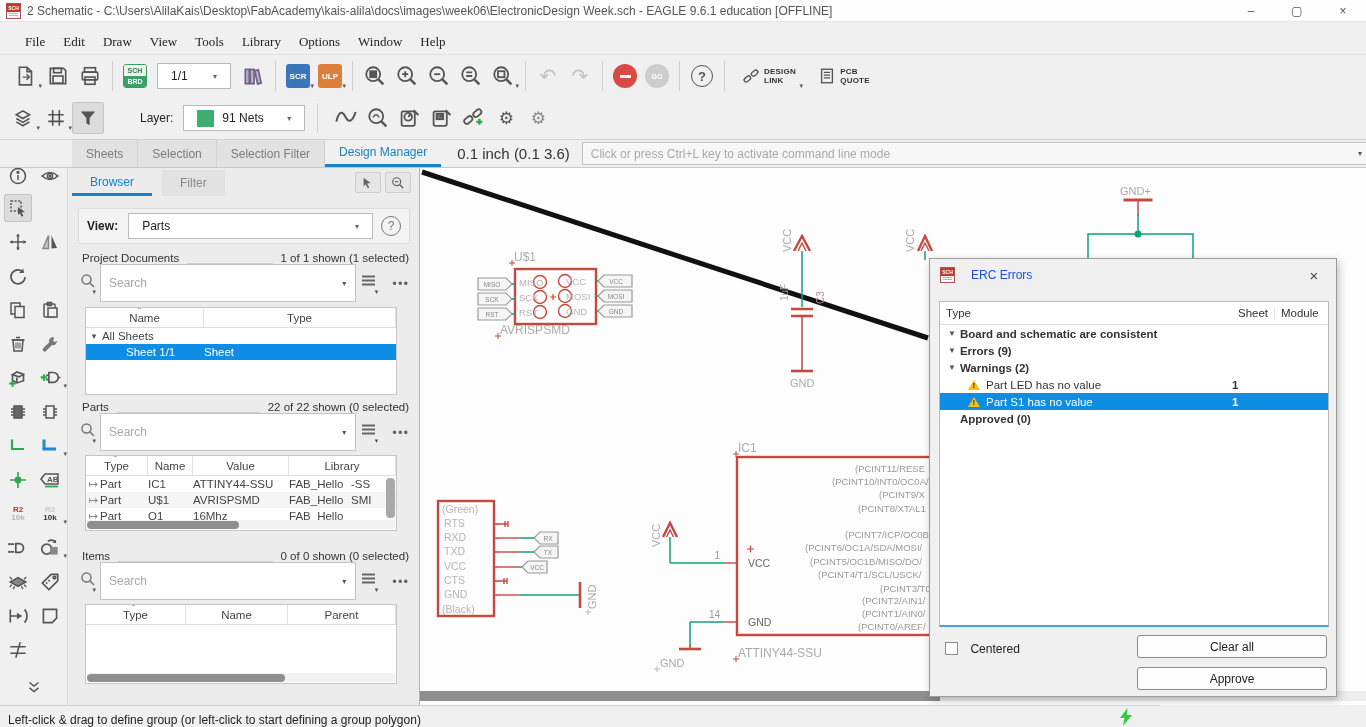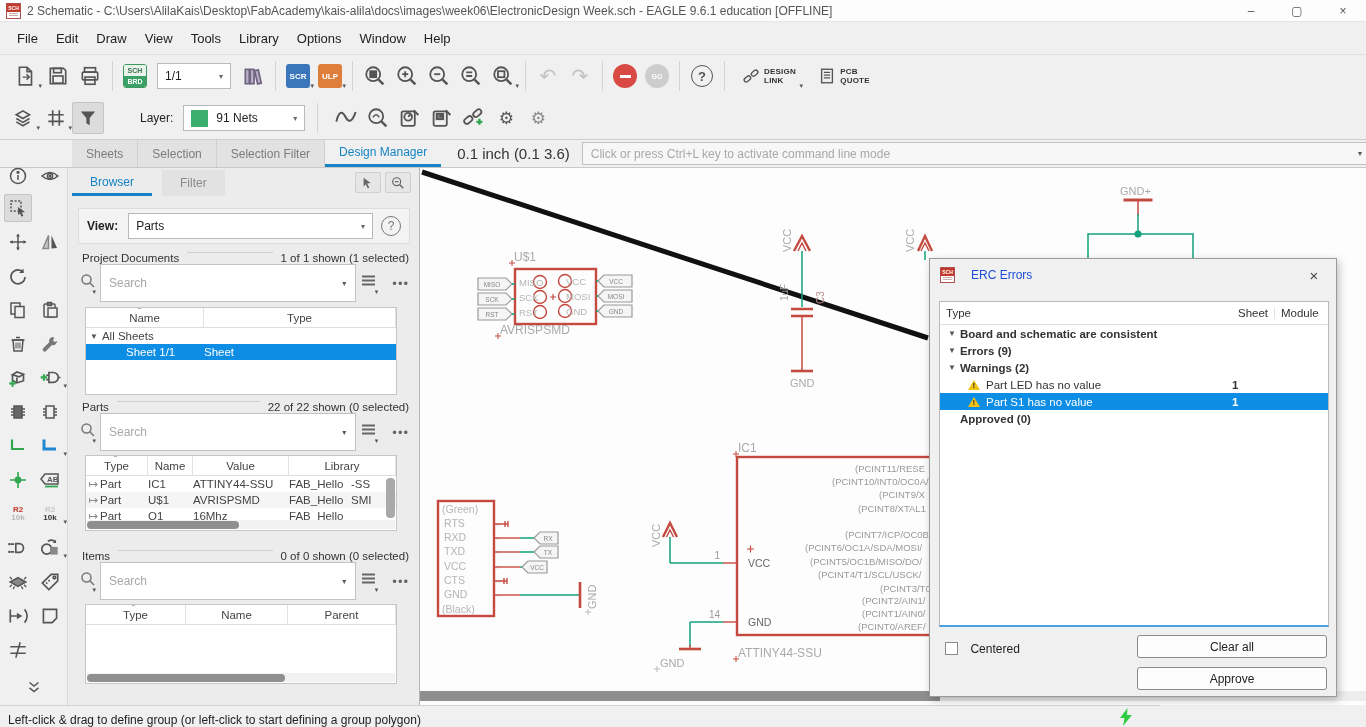--- a/index.html
+++ b/index.html
@@ -10,32 +10,32 @@
   
   .titlebar { position:absolute; left:0; top:0; width:1366px; height:22px; background:#fdfdfd; display:flex; align-items:center; padding-left:6px; border-bottom:1px solid #e6e6e6;}
   .titlebar .title { font-size:12px; color:#555; margin-left:6px; white-space:nowrap; }
   .winbtns { position:absolute; right:0; top:0; height:22px; display:flex; }
   .winbtn { width:46px; height:22px; display:flex; align-items:center; justify-content:center; font-size:12px; color:#555; }
   .sch-badge { width:15px; height:16px; background:#fff; border:1px solid #b05050; position:relative; display:inline-block; flex:none;}
   .sch-badge::before { content:"SCH"; position:absolute; top:0; left:0; right:0; height:8px; background:#c0392b; color:#fff; font-size:5px; font-weight:bold; text-align:center; line-height:8px; }
   .sch-badge::after { content:""; position:absolute; bottom:2px; left:2px; right:2px; height:1px; background:#c9b0b0; box-shadow:0 -2px 0 #c9b0b0; }
 
   
-  .menubar { position:absolute; left:0; top:22px; width:1366px; height:32px; background:#f0f0f0; display:flex; align-items:center; padding-left:8px; }
+  .menubar { position:absolute; left:0; top:22px; width:1366px; height:32px; background:#f0f0f0; display:flex; align-items:flex-end; padding-left:16px;font-family:Liberation Serif, serif; }
   .menu-item { font-size:13px; color:#222; padding:4px 9px; }
 
   
   .toolbar { position:absolute; left:0; width:1366px; background:#f0f0f0; display:flex; align-items:center; }
   .tb1 { top:54px; height:43px; border-top:1px solid #e0e0e0; }
   .tb2 { top:97px; height:43px; border-bottom:1px solid #cfcfcf; }
   .tbtn { height:32px; min-width:32px; display:flex; align-items:center; justify-content:center; position:relative; flex:none; }
   .tbtn svg { stroke:#555; fill:none; stroke-width:1.5; }
   .tsep { width:1px; height:30px; background:#d3d3d3; margin:0 6px; flex:none; }
   .caret { font-size:7px; color:#555; position:absolute; right:0px; bottom:2px; }
-  .combo { background:#fff; border:1px solid #b9b9b9; height:26px; display:flex; align-items:center; padding:0 7px; font-size:12px; color:#222; position:relative; flex:none;}
+  .combo { background:#fff; border:1px solid #b9b9b9; height:26px; display:flex; align-items:center; padding:0 13px; font-size:12px; color:#222; position:relative; flex:none;}
   .combo .cv { flex:1; }
   .combo .ccaret { font-size:8px; color:#666; margin-left:8px; }
   .badge2 { width:24px; height:24px; border-radius:3px; position:relative; flex:none; }
   .badge-schbrd { background:#fff; border:1px solid #3d9960; overflow:hidden; font-weight:bold; }
   .badge-schbrd .t { display:block; font-size:7px; text-align:center; line-height:11px; color:#3d7050; background:#e9f3ec;}
   .badge-schbrd .b { display:block; font-size:7px; text-align:center; line-height:11px; color:#fff; background:#3aa065; }
   .badge-scr { background:#3a76b9; } .badge-ulp { background:#dd7f3b; }
   .badge2 .bl { color:#fff; font-size:8px; font-weight:bold; display:flex; align-items:center; justify-content:center; height:100%; }
   .circbtn { width:24px; height:24px; border-radius:50%; display:flex; align-items:center; justify-content:center; flex:none; }
   .stop { background:#d84a43; } .stop i { display:block; width:11px; height:3px; background:#fff; }
@@ -71,21 +71,21 @@
   .ptab { font-size:12px; padding:0 18px; display:flex; align-items:center; }
   .ptab.active { color:#1583c4; border-bottom:3px solid #1583c4; }
   .ptab.idle { background:#e2e2e2; color:#8a8a8a; margin-left:10px; }
   .pminibtns { position:absolute; right:8px; top:4px; display:flex; gap:4px; }
   .pmini { width:26px; height:21px; background:#e6e6e6; border:1px solid #cfcfcf; border-radius:2px; display:flex; align-items:center; justify-content:center; }
   .pmini svg { stroke:#666; fill:none; stroke-width:1.4; }
   .viewrow { position:absolute; left:10px; top:40px; width:332px; height:36px; background:#f3f3f3; border:1px solid #ddd; display:flex; align-items:center; padding:0 8px; }
   .viewrow .vl { font-size:12px; font-weight:bold; color:#222; margin-right:10px; }
   .viewrow .combo { flex:1; }
   .qm { width:20px; height:20px; border-radius:50%; border:1.4px solid #777; color:#777; font-size:12px; display:flex; align-items:center; justify-content:center; margin-left:8px; flex:none;}
-  .sechdr { position:absolute; left:14px; right:10px; display:flex; align-items:flex-start; font-size:11.5px; color:#333; }
+  .sechdr { position:absolute; left:14px; right:10px; display:flex; align-items:flex-end; font-size:11.5px; color:#333; }
   .sechdr .ln { flex:1; height:1px; background:#cfcfcf; margin:0 8px; }
   .searchrow { position:absolute; left:12px; right:10px; height:28px; display:flex; align-items:center; }
   .mag { position:relative; margin-right:4px; flex:none;}
   .mag svg { stroke:#777; fill:none; stroke-width:1.5; }
   .sinput { flex:1; height:38px; border:1px solid #c2c2c2; background:#fff; font-size:12px; padding:0 16px 0 8px; font-family:inherit; color:#333;}
   .sinput::placeholder { color:#a8a8a8; }
   .scaret { margin-left:-14px; font-size:8px; color:#555; }
   .listbtn { margin-left:14px; position:relative; flex:none;}
   .dots { margin-left:14px; color:#666; font-size:13px; letter-spacing:1px; flex:none;}
   .ptable { position:absolute; left:17px; background:#fff; border:1px solid #c6c6c6; font-size:11.5px; color:#444; overflow:hidden; }

